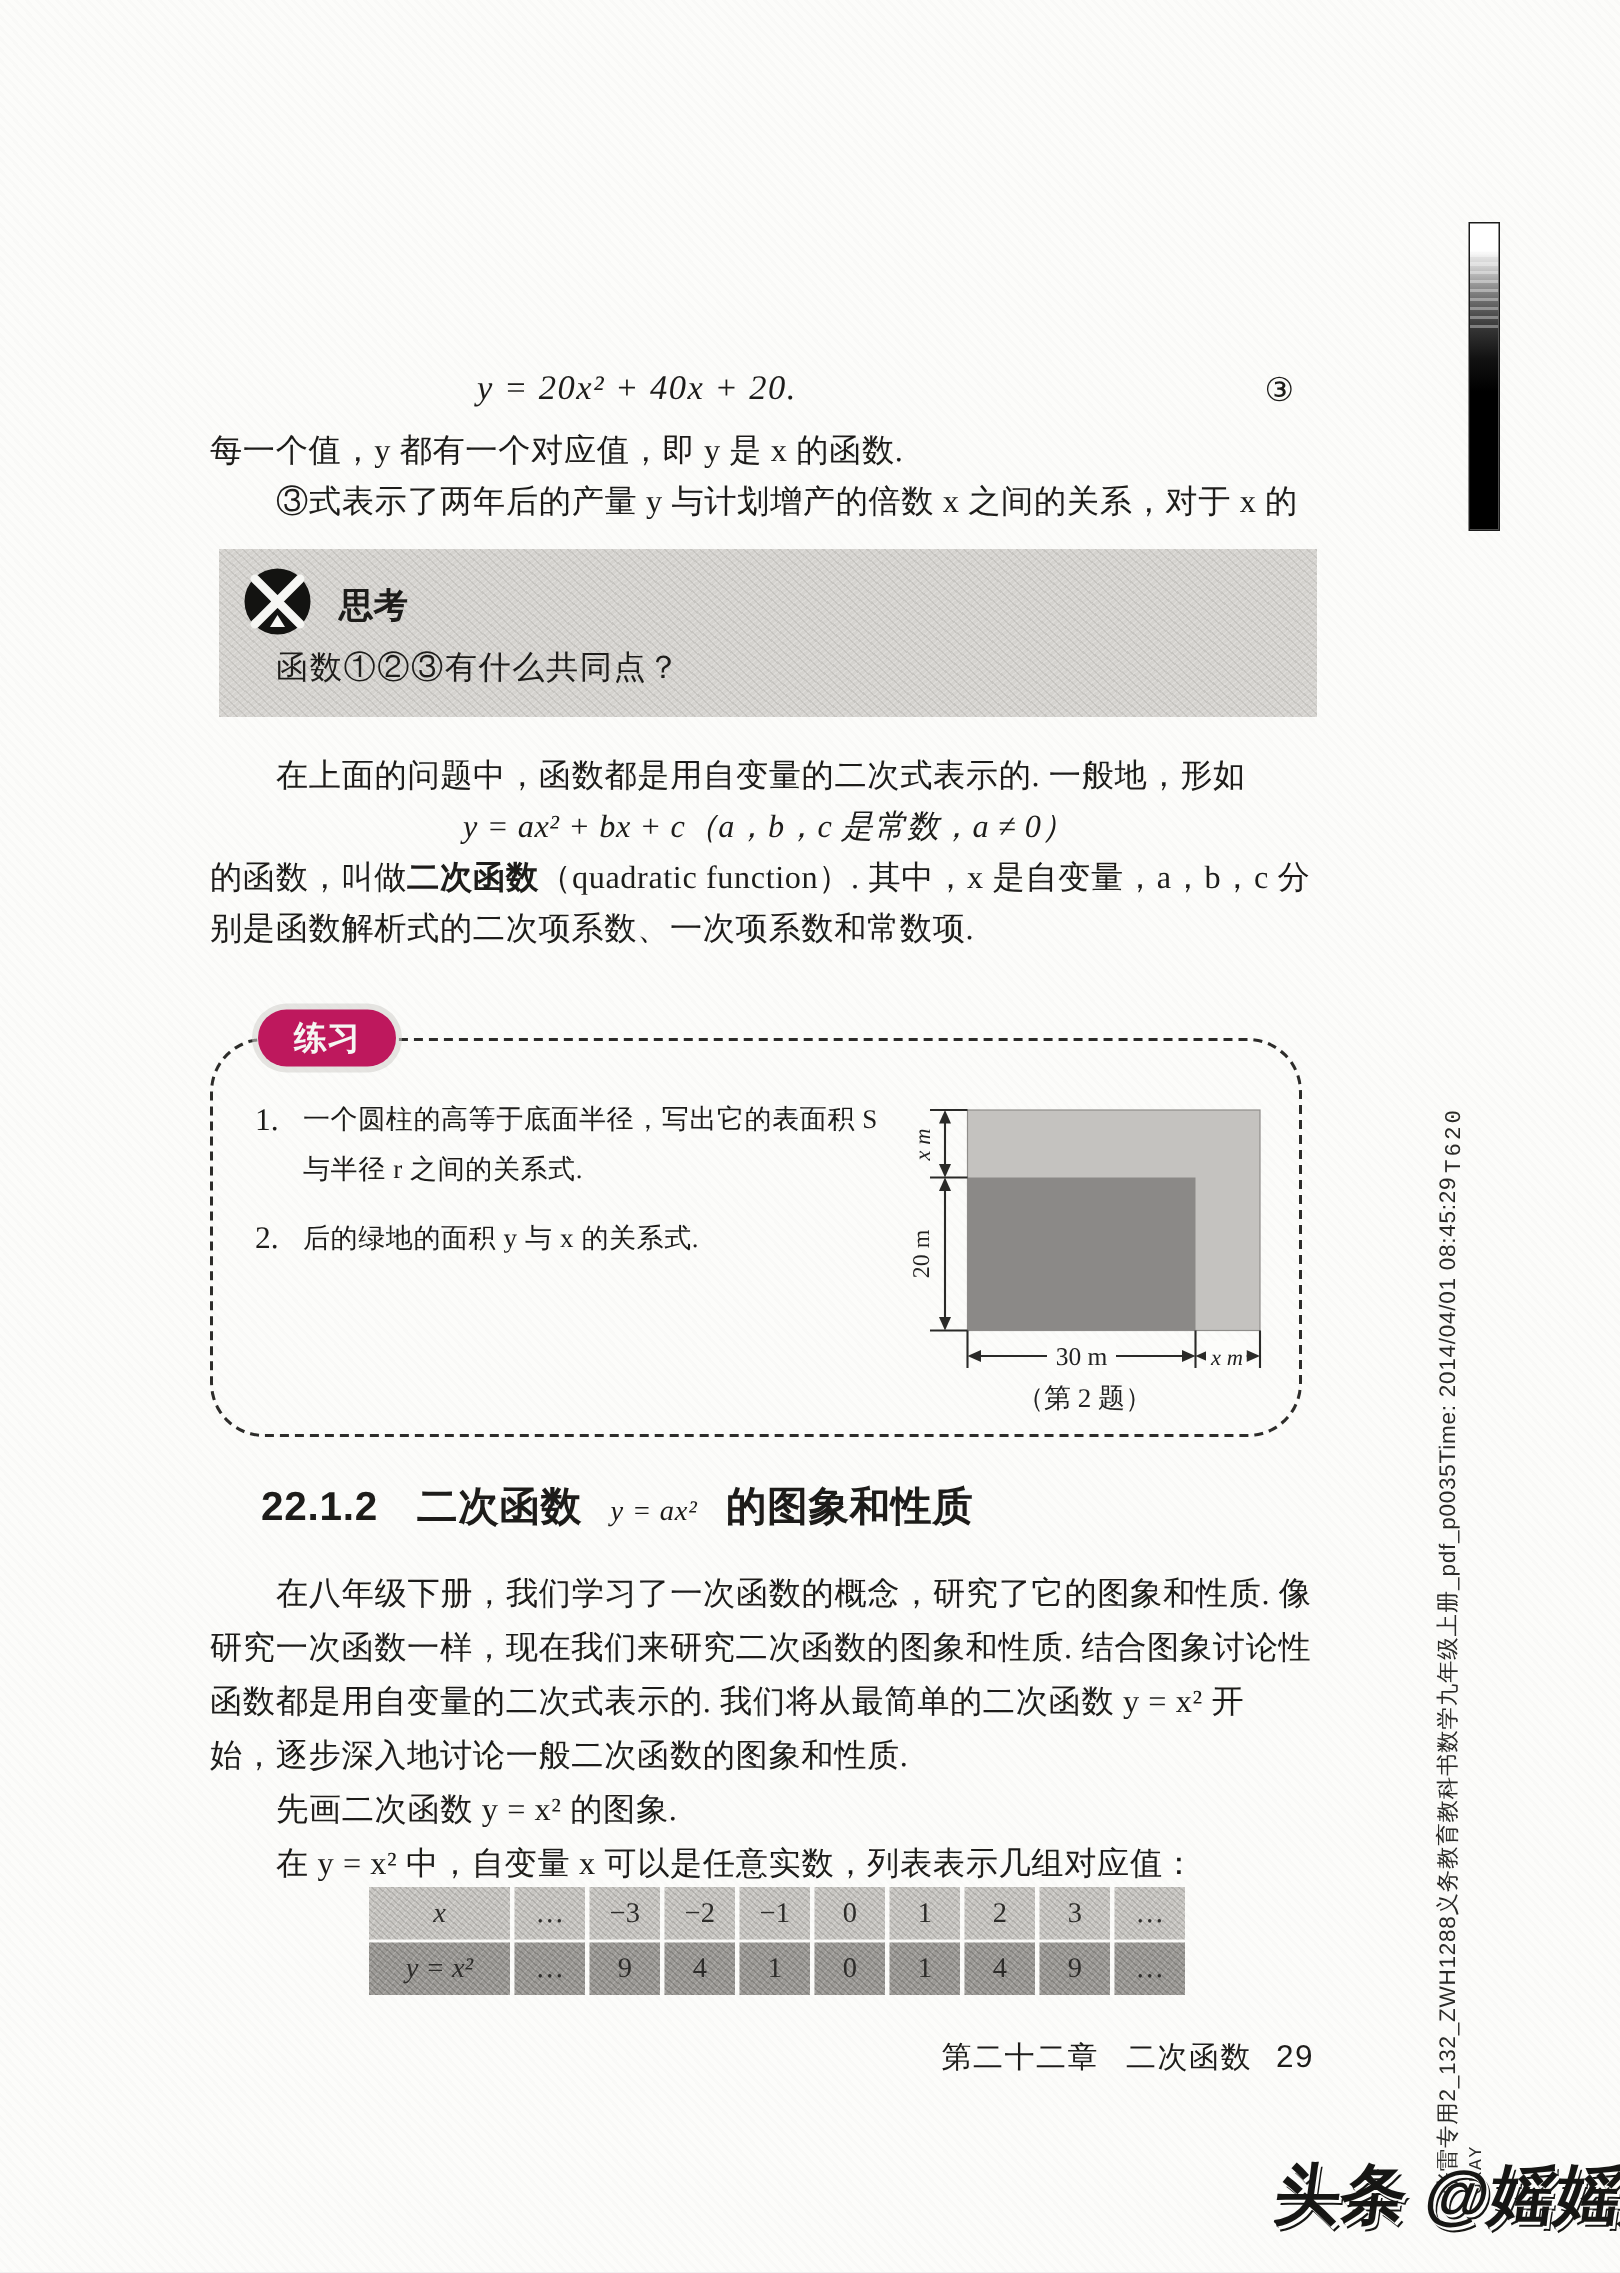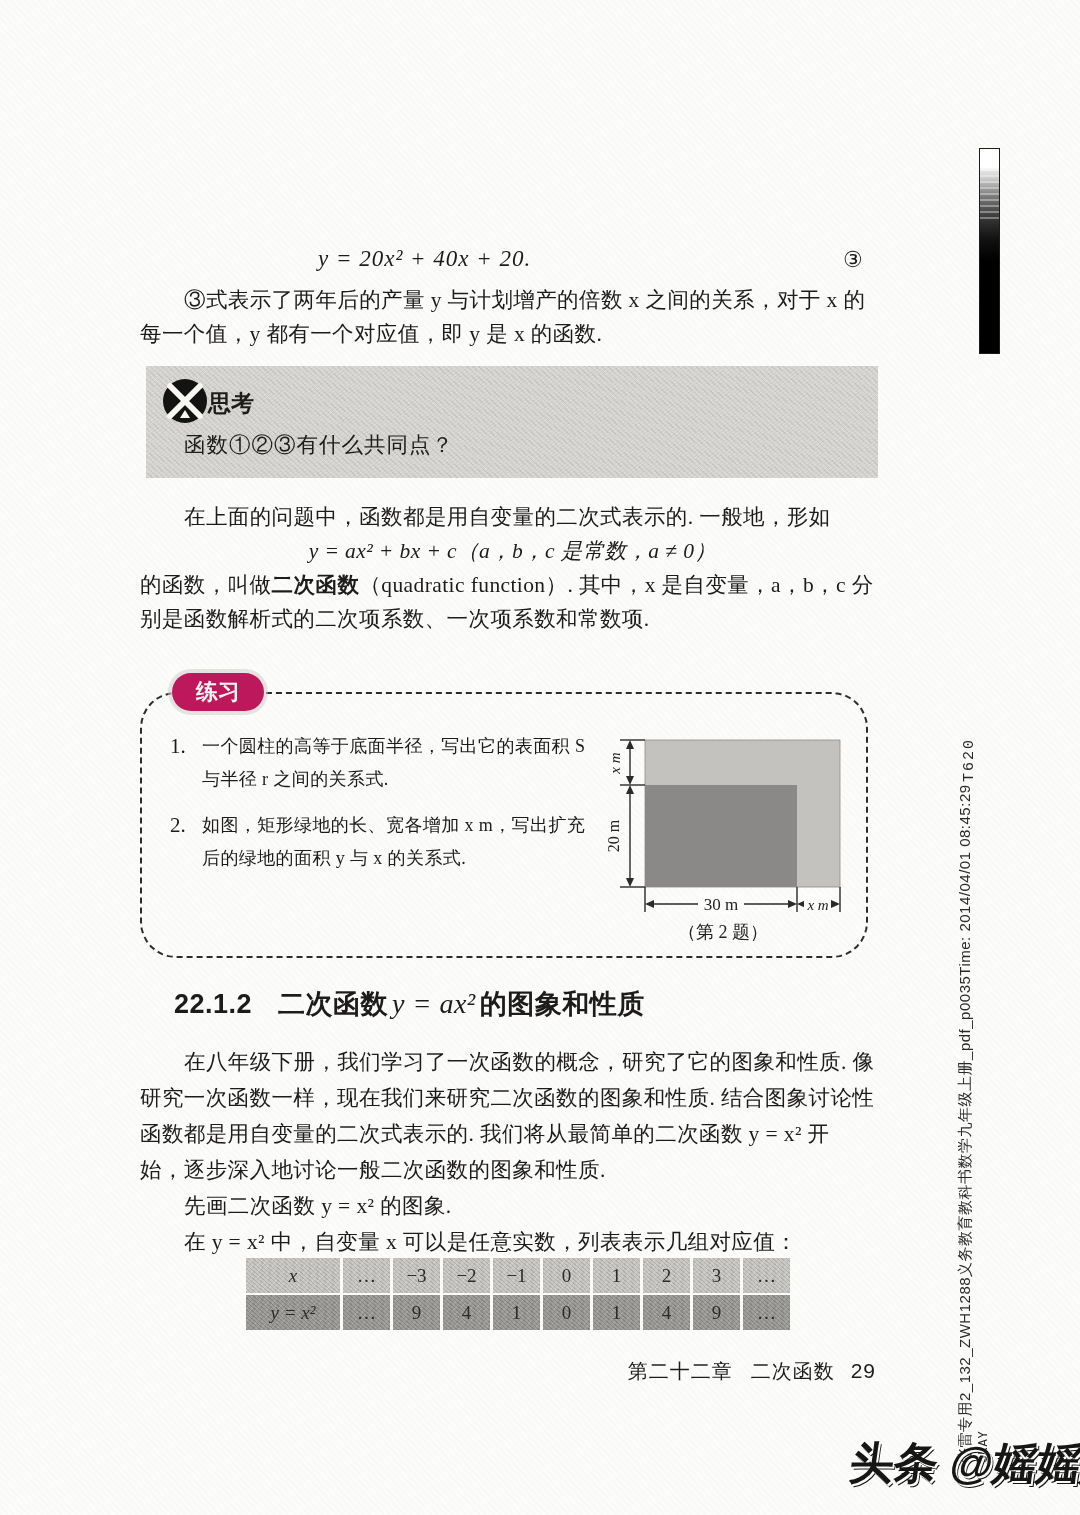--- a/index.html
+++ b/index.html
@@ -26,21 +26,21 @@
 
   
   .think-box {
     position:absolute; left:146px; top:366px; width:732px; height:112px;
     background-color:#d5d3cf;
     background-image:
       repeating-linear-gradient(43deg, rgba(60,60,55,0.10) 0 1px, transparent 1px 4px),
       repeating-linear-gradient(-37deg, rgba(255,255,255,0.18) 0 1px, transparent 1px 3px);
   }
   .think-icon { position:absolute; left:16px; top:12px; }
-  .think-title { position:absolute; left:62px; top:22px; font-size:23px; font-weight:bold;
+  .think-title { position:absolute; left:80px; top:22px; font-size:23px; font-weight:bold;
     font-family:"Liberation Sans","DejaVu Sans",sans-serif; }
   .think-question { position:absolute; left:38px; top:62px; font-size:21.5px; line-height:34px; letter-spacing:1px;text-align:right; }
 
   .para-def { position:absolute; left:140px; top:500px; width:745px; }
   .para-def b { letter-spacing:0.5px; }
 
   
   .exercise-box {
     position:absolute; left:140px; top:692px; width:724px; height:262px;
     border:2.5px dashed #2d2c2a; border-radius:36px;
@@ -60,21 +60,21 @@
   .figure-svg { position:absolute; left:598px; top:726px; }
   .figure-svg text { font-family:"Liberation Serif","DejaVu Serif",serif; fill:#222; }
 
   
   .heading {
     position:absolute; left:174px; top:986px; white-space:nowrap;
     font-family:"Liberation Sans","DejaVu Sans",sans-serif;
     font-weight:bold; font-size:27px; letter-spacing:0.5px;
   }
   .heading .hnum { margin-right:26px; }
-  .heading .hmath { font-weight:normal; font-size:28px; margin:0 4px; }
+  .heading .hmath { font-weight:normal; font-size:19px; margin:0 19px; }
 
   .para-body { position:absolute; left:140px; top:1044px; width:748px; }
   .para-body .line { height:36px; line-height:36px; }
 
   
   .value-table {
     position:absolute; left:243px; top:1256px; border-collapse:separate; border-spacing:3px 2px;
     font-size:19px;
   }
   .value-table td {
@@ -124,22 +124,22 @@
 <body>
 
 <div class="page">
 
   <div class="grayscale-bar"></div>
 
   <div class="eq-top math">y = 20x² + 40x + 20.</div>
   <div class="eq-tag">③</div>
 
   <div class="para-intro">
+    <div class="line">每一个值，y 都有一个对应值，即 y 是 x 的函数.</div>
     <div class="line indent">③式表示了两年后的产量 y 与计划增产的倍数 x 之间的关系，对于 x 的</div>
-    <div class="line">每一个值，y 都有一个对应值，即 y 是 x 的函数.</div>
   </div>
 
   <div class="think-box">
     <svg class="think-icon" width="46" height="46" viewBox="0 0 46 46">
       <circle cx="23" cy="23" r="22" fill="#131311"></circle>
       <path d="M8 8 L38 38 M38 8 L8 38" stroke="#f6f6f3" stroke-width="6" stroke-linecap="round"></path>
       <path d="M18 40 L23 32 L28 40 Z" fill="#f6f6f3"></path>
     </svg>
     <span class="think-title">思考</span>
     <div class="think-question">函数①②③有什么共同点？</div>
@@ -158,21 +158,20 @@
       <div class="ex-item">
         <div class="ex-num">1.</div>
         <div class="ex-body">
           <div class="line">一个圆柱的高等于底面半径，写出它的表面积 S</div>
           <div class="line">与半径 r 之间的关系式.</div>
         </div>
       </div>
       <div class="ex-item">
         <div class="ex-num">2.</div>
         <div class="ex-body">
-          <div class="line">如图，矩形绿地的长、宽各增加 x m，写出扩充</div>
           <div class="line">后的绿地的面积 y 与 x 的关系式.</div>
         </div>
       </div>
     </div>
   </div>
 
   <svg class="figure-svg" width="300" height="225" viewBox="0 0 300 225">
 
     <rect x="47" y="14" width="195" height="147" fill="#c4c2bf"></rect>
     <rect x="47" y="14" width="195" height="147" fill="none" stroke="#8f8d8a" stroke-width="0.8"></rect>

